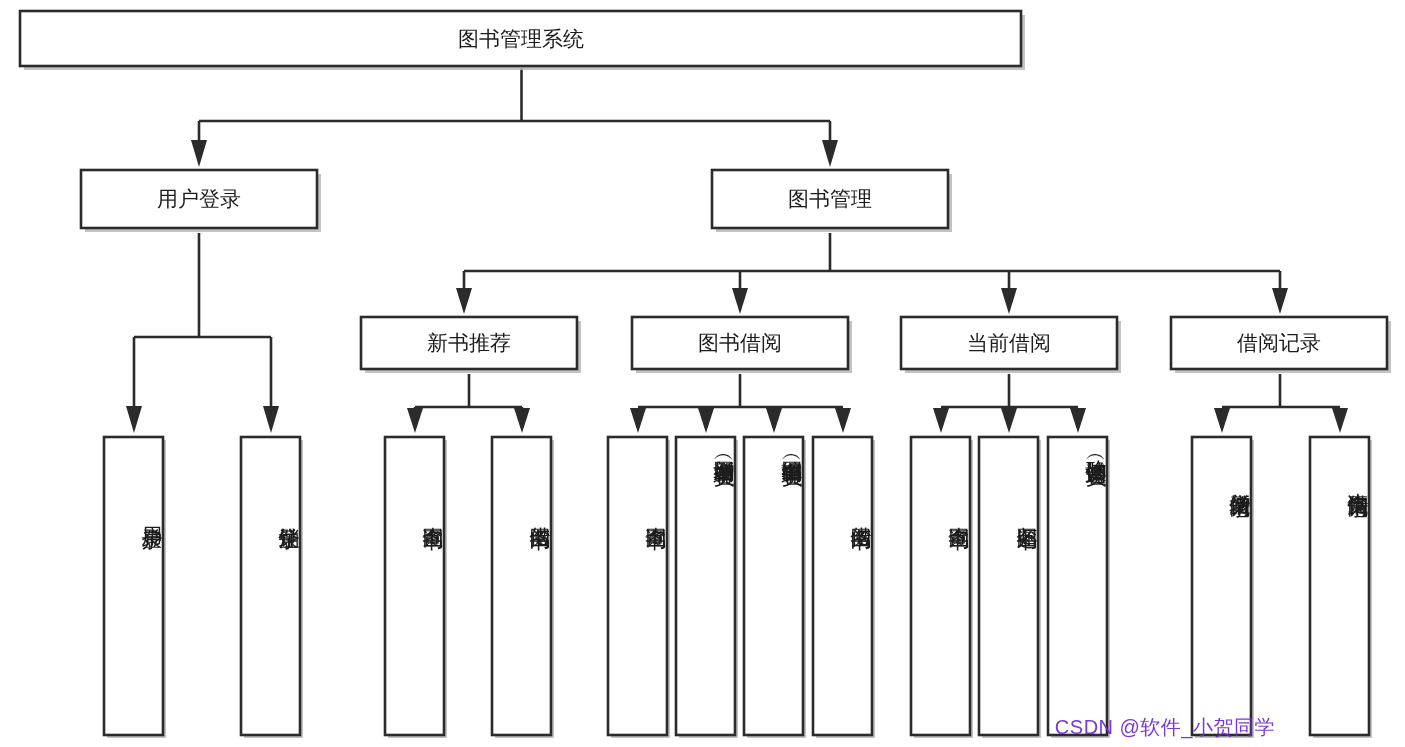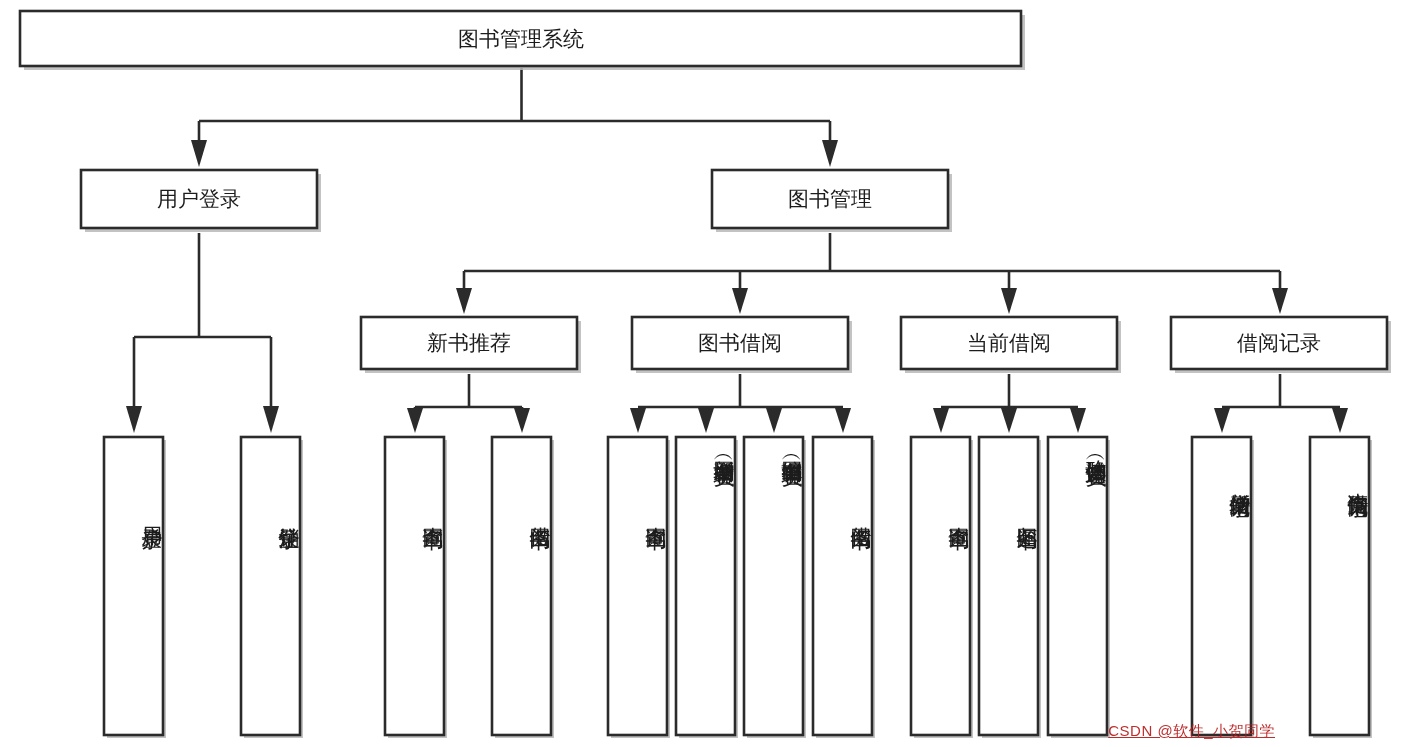--- a/index.html
+++ b/index.html
@@ -63,26 +63,25 @@
     text-orientation: upright;
     white-space: nowrap;
     letter-spacing: 1px;
     pointer-events: none;
   }
   .watermark {
     position: absolute;
     right: 8px;
     bottom: 6px;
     font-family: "Liberation Sans", "DejaVu Sans", sans-serif;
-    font-size: 15px;
-    color: #b91c1c;
+    font-size: 20px;
+    color: #6d28d9;
     opacity: 0.92;
     white-space: nowrap;
     letter-spacing: 0.5px;
-    text-decoration: underline;
   }
 </style>
 </head>
 <body>
 
 <div id="diagram-root">
 
   <svg id="tree-svg" viewBox="0 0 1405 747">
 
     <g>

